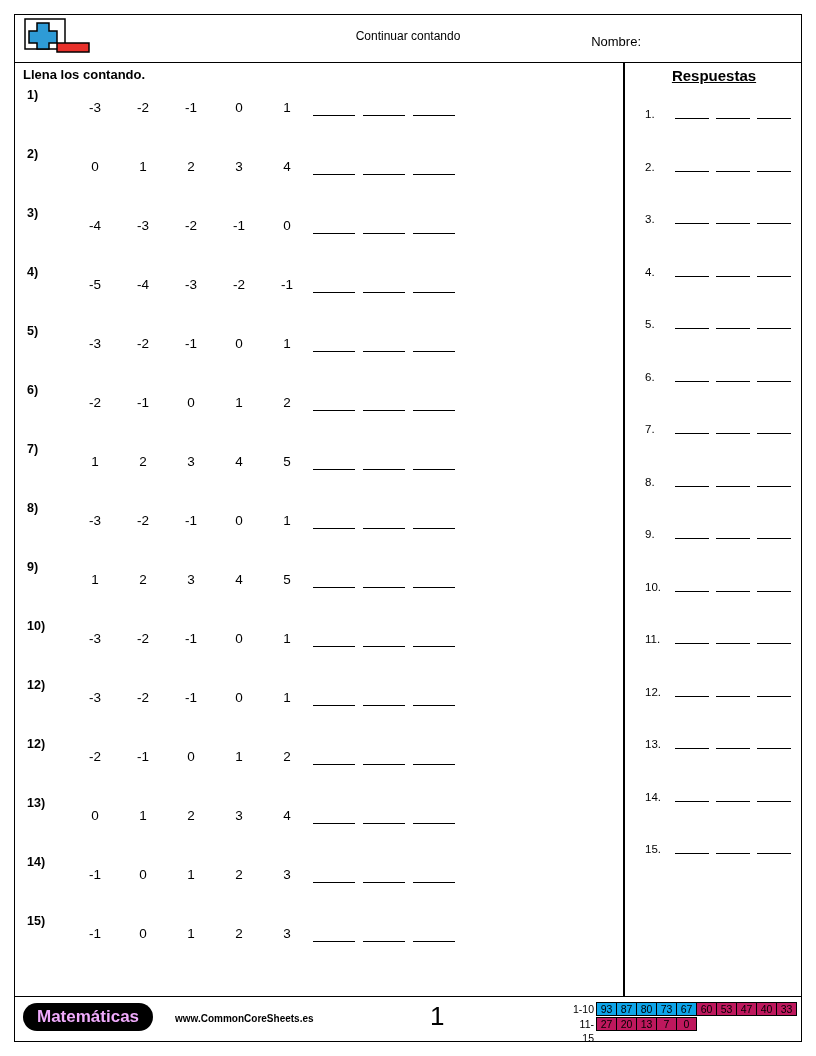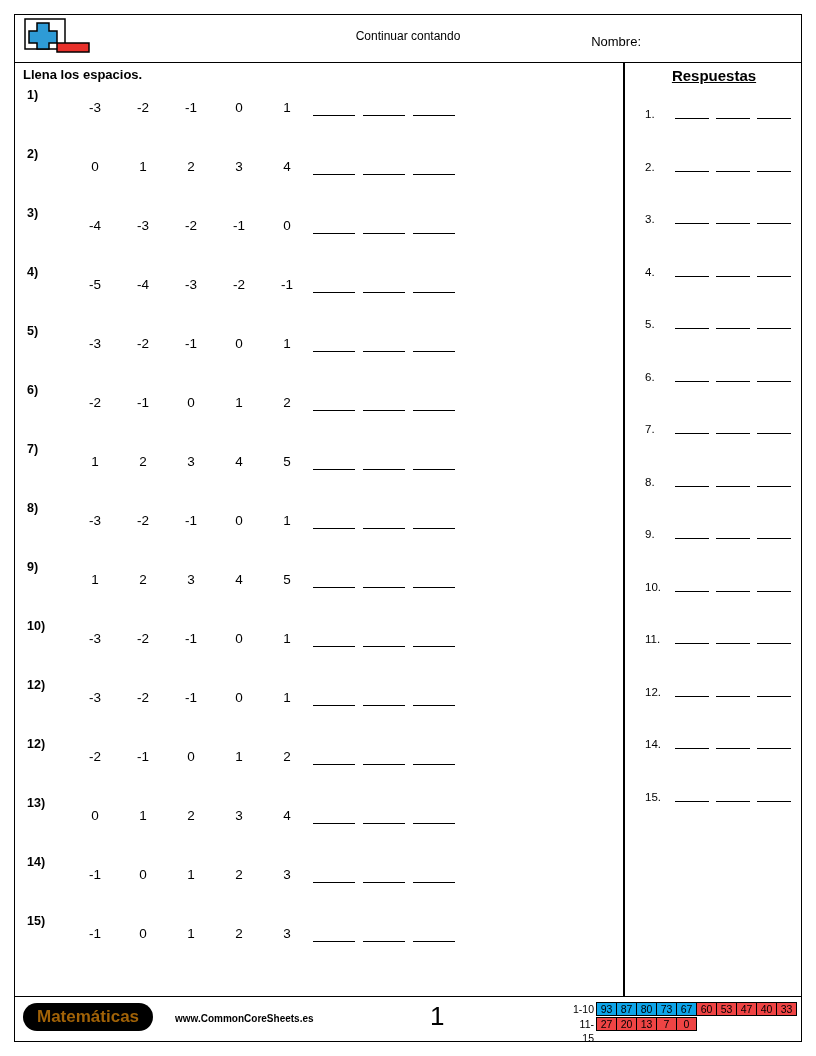--- a/index.html
+++ b/index.html
@@ -161,21 +161,21 @@
   .footer {
     position: relative;
     height: 44px;
     border-top: 1px solid #000;
   }
   .brand {
     position: absolute;
     left: 8px;
     top: 6px;
     background: #000;
-    color: #a16207;
+    color: #f0abfc;
     border-radius: 16px;
     padding: 4px 14px;
     font-size: 17px;
     font-weight: bold;
   }
   .site {
     position: absolute;
     left: 160px;
     top: 16px;
     font-size: 10px;
@@ -198,21 +198,21 @@
   .scale-cell {
     width: 21px;
     height: 14px;
     line-height: 13px;
     text-align: center;
     border: 1px solid #000;
     margin-left: -1px;
     font-size: 10.5px;
     background: #0ea5e9;
   }
-  .scale-cell.hl { background: #ef4444; }
+  .scale-cell.hl { background: #be185d; }
 </style>
 </head>
 <body>
 
 <div class="page">
 
   <div class="header">
     <div class="logo">
       <svg width="72" height="44" viewBox="0 0 72 44">
         <rect x="4" y="2" width="40" height="30" fill="#ffffff" stroke="#000000" stroke-width="1.5"></rect>
@@ -221,21 +221,21 @@
       </svg>
     </div>
     <div class="header-title">Continuar contando</div>
     <div class="header-name">Nombre:</div>
   </div>
 
   <div class="body">
     <div class="divider"></div>
 
     <div class="left-col">
-      <div class="instructions">Llena los espacios.</div>
+      <div class="instructions">Llena los contando.</div>
       <div class="problems" id="problems">
           <div class="problem">
             <div class="pnum">1)</div>
             <div class="seq">
               <span>-3</span>
               <span>-2</span>
               <span>-1</span>
               <span>0</span>
               <span>1</span>
             </div>
@@ -544,20 +544,28 @@
           <div class="ans-row">
             <div class="ans-num">11.</div>
             <div class="ans-blanks">
               <span class="ans-blank"></span>
               <span class="ans-blank"></span>
               <span class="ans-blank"></span>
             </div>
           </div>
           <div class="ans-row">
             <div class="ans-num">12.</div>
+            <div class="ans-blanks">
+              <span class="ans-blank"></span>
+              <span class="ans-blank"></span>
+              <span class="ans-blank"></span>
+            </div>
+          </div>
+          <div class="ans-row">
+            <div class="ans-num">13.</div>
             <div class="ans-blanks">
               <span class="ans-blank"></span>
               <span class="ans-blank"></span>
               <span class="ans-blank"></span>
             </div>
           </div>
           <div class="ans-row">
             <div class="ans-num">14.</div>
             <div class="ans-blanks">
               <span class="ans-blank"></span>

